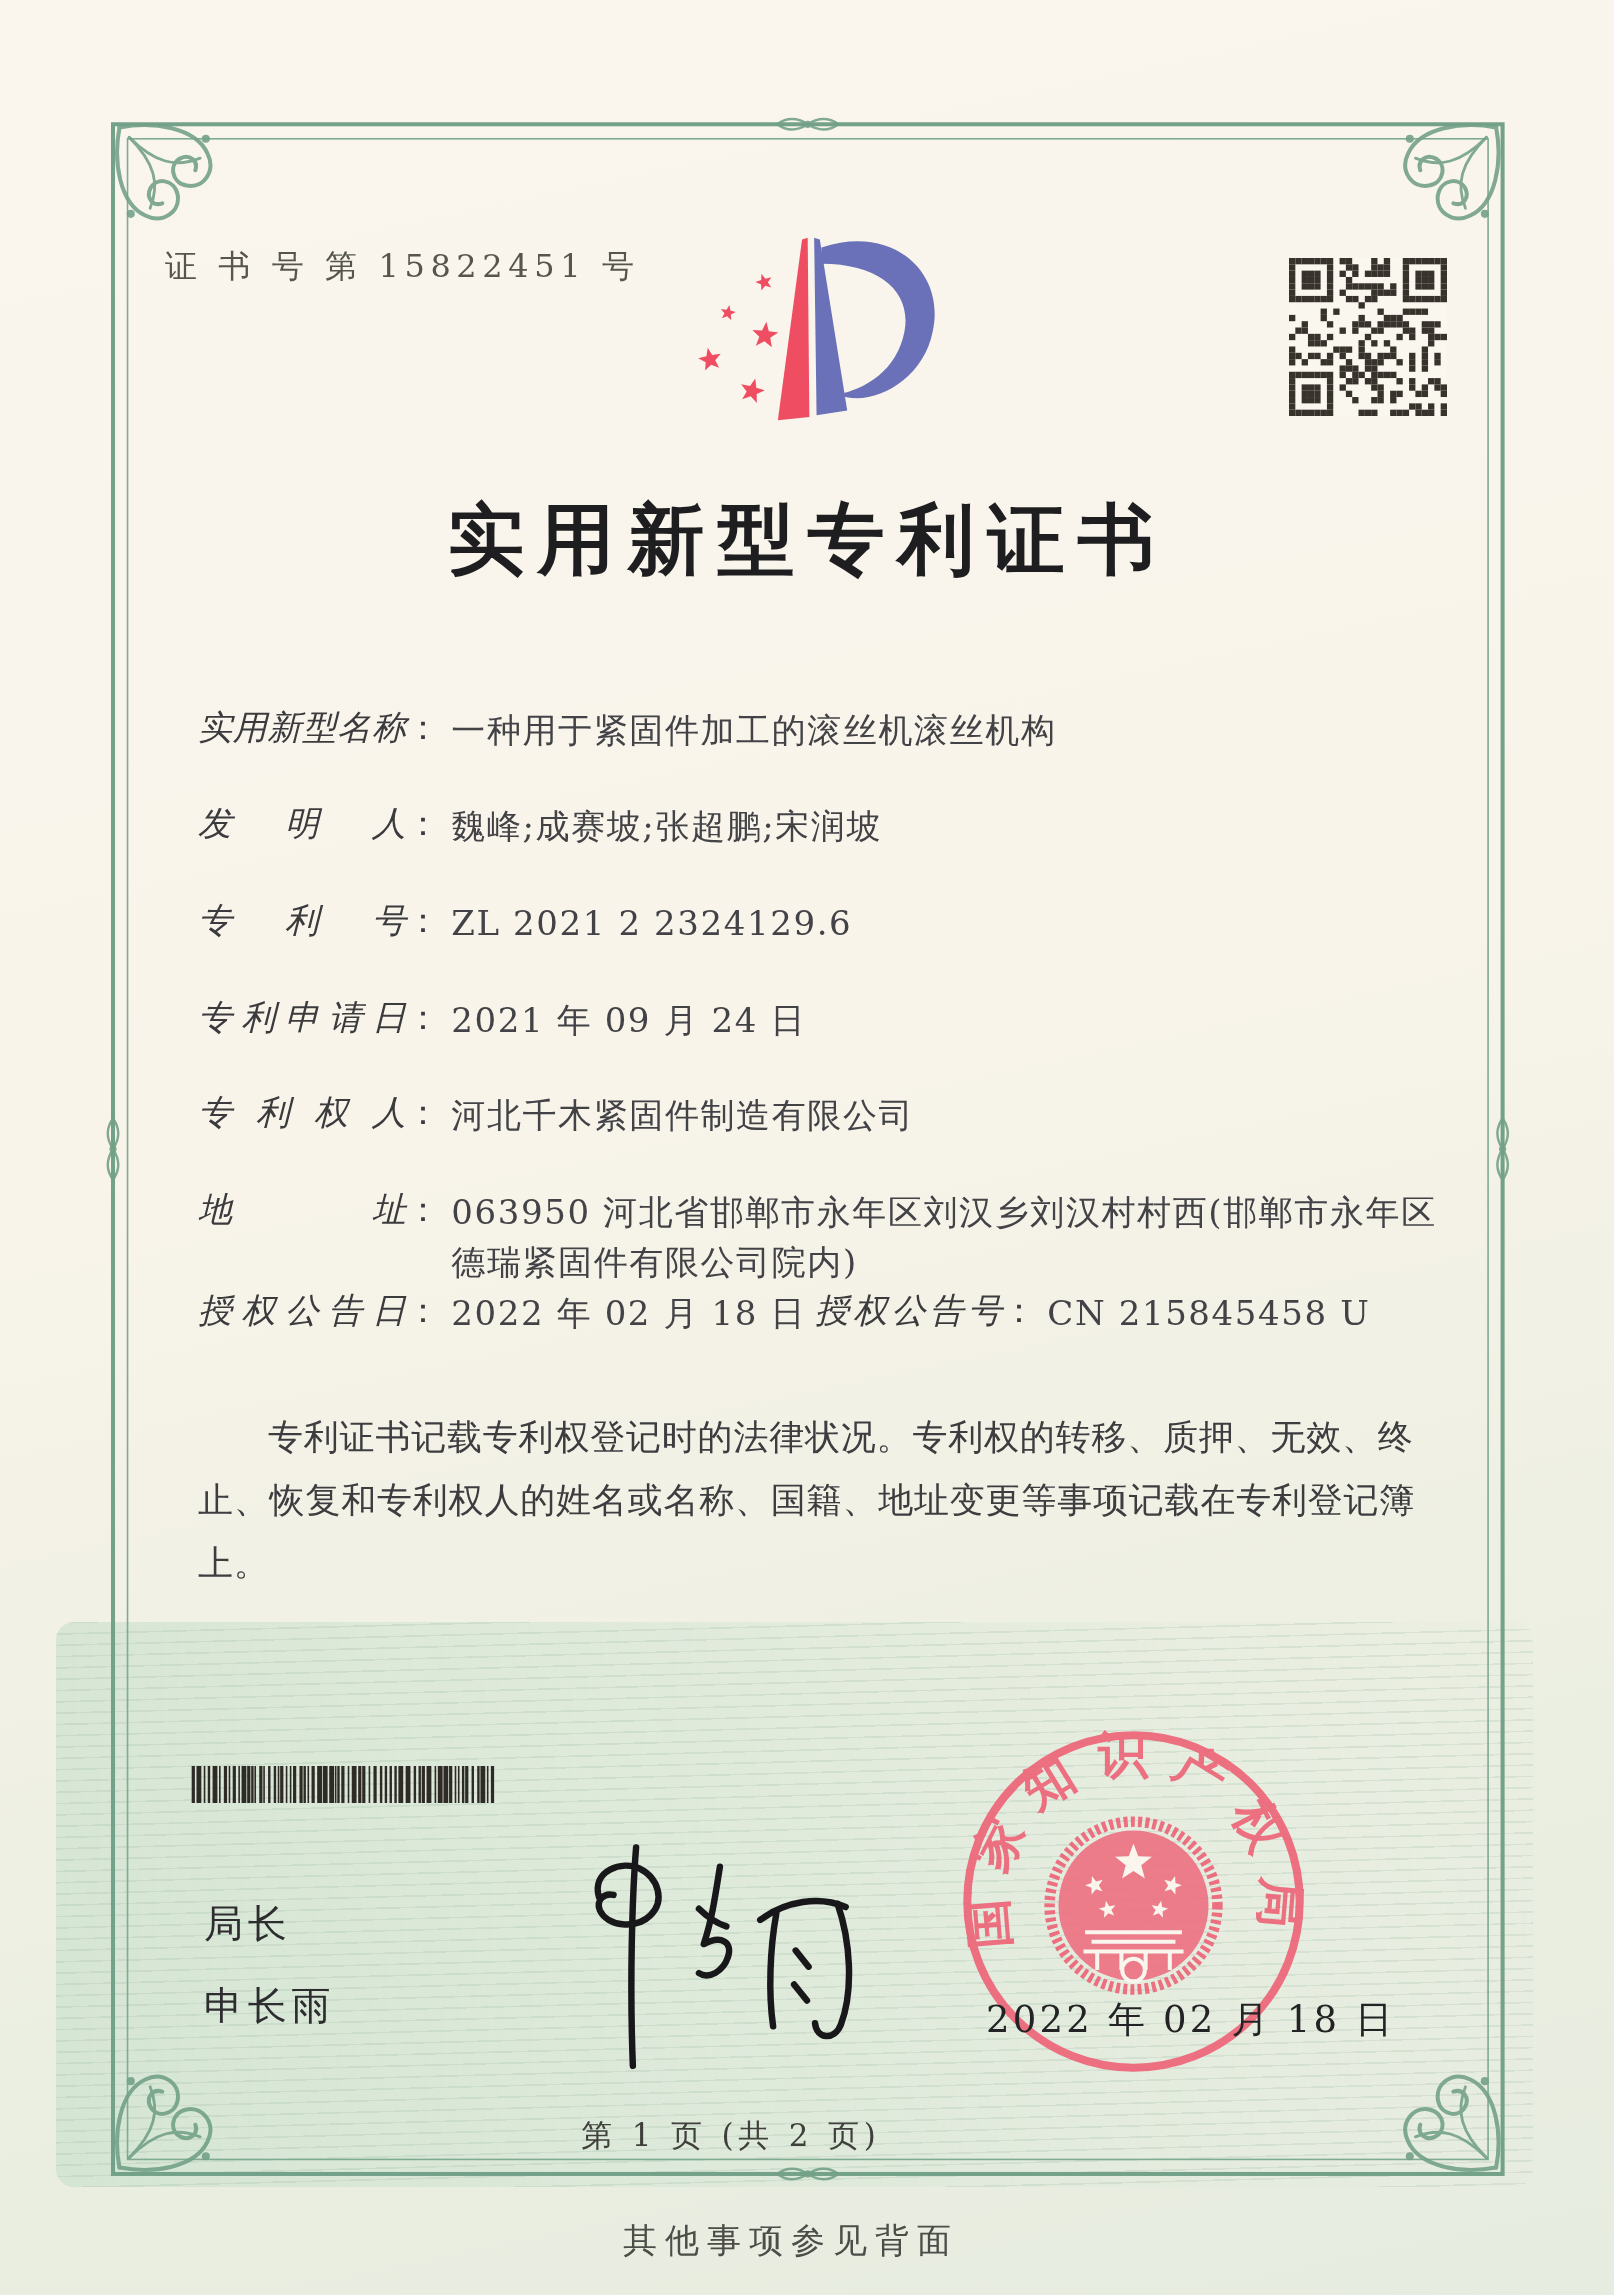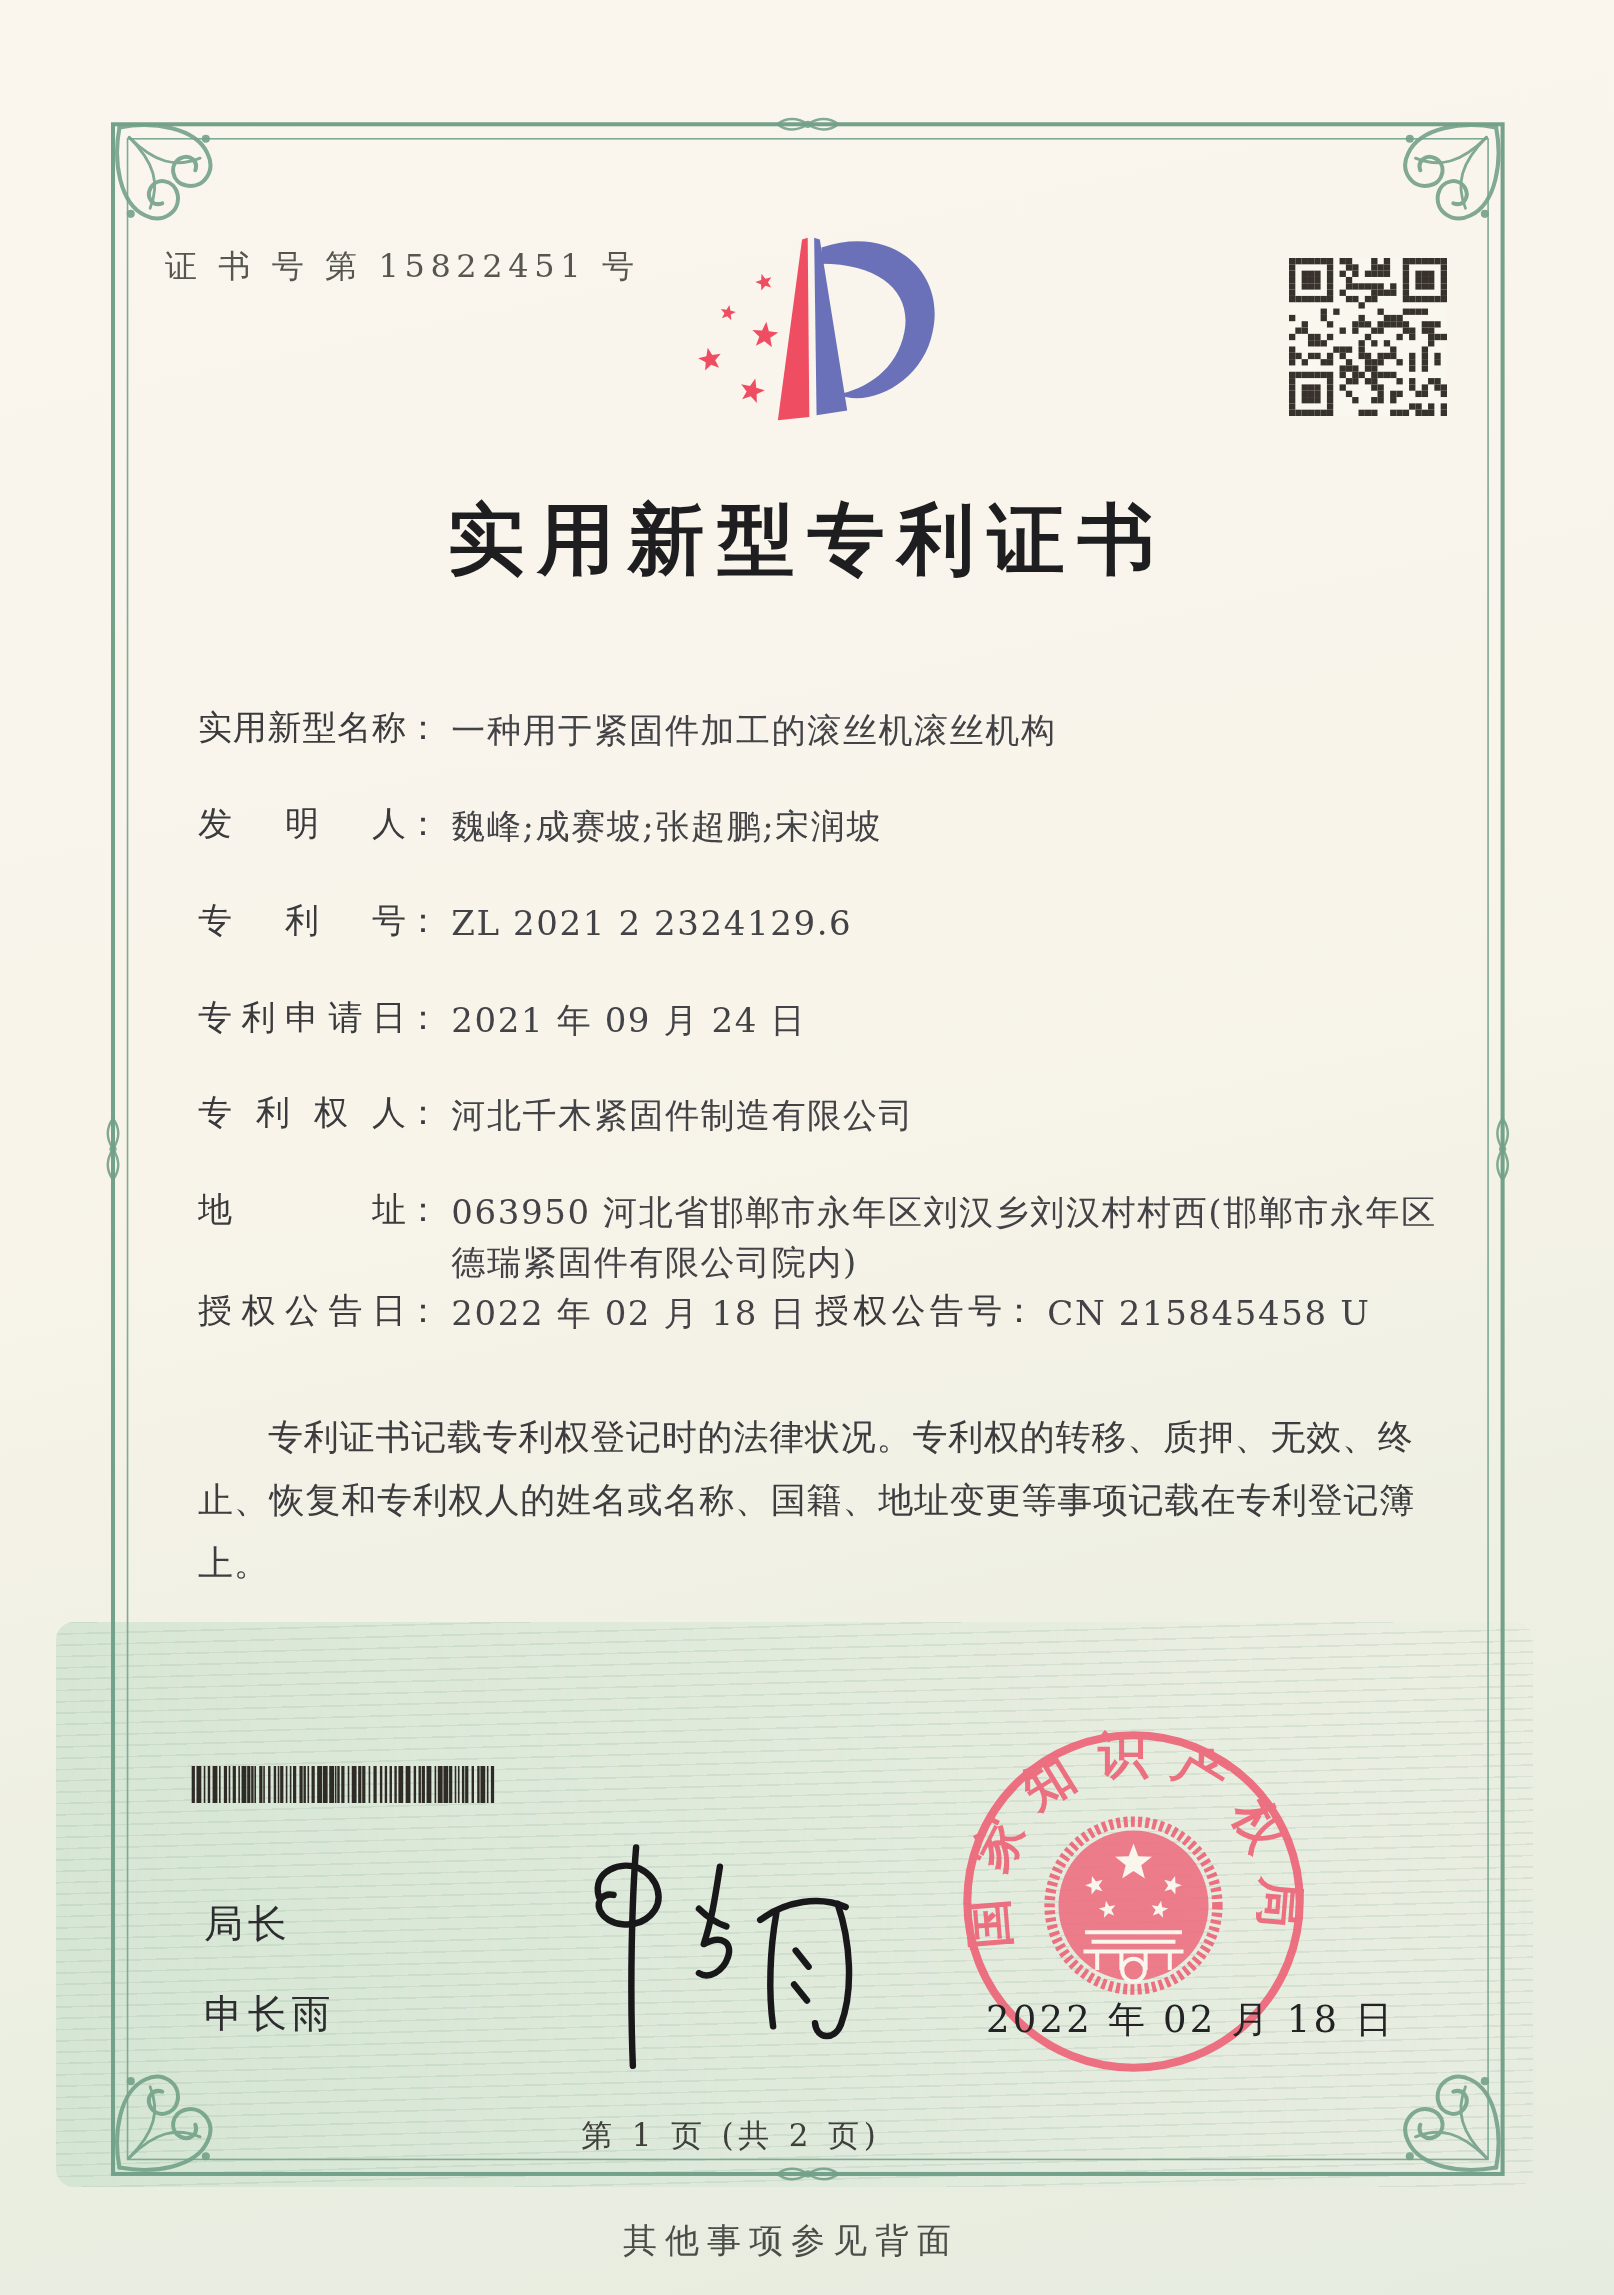--- a/index.html
+++ b/index.html
@@ -14,31 +14,31 @@
       repeating-linear-gradient(178.5deg, rgba(122,162,136,.16) 0 1.6px, rgba(122,162,136,0) 1.6px 11.3px),
       linear-gradient(92deg, rgba(199,223,203,.60) 0%, rgba(205,227,208,.42) 45%, rgba(214,232,216,.20) 78%, rgba(220,236,222,.08) 100%);
     border-radius:18px;
   }
   .frame-svg{position:absolute;left:0;top:0;}
   .certno{position:absolute;left:165px;top:245px;font-size:32px;letter-spacing:5.6px;color:#56564f;}
   .title{position:absolute;left:0;top:489px;width:1614px;text-align:center;
     font-size:77px;font-weight:bold;letter-spacing:13px;padding-left:1px;color:#1e1e20;box-sizing:border-box;}
   .fields{position:absolute;left:198px;top:690px;width:1249px;font-size:34px;color:#414144;}
   .frow{position:absolute;left:0;display:flex;align-items:flex-start;width:1249px;}
-  .f-label{display:inline-block;width:208px;text-align-last:justify;text-justify:inter-character;flex:0 0 auto;color:#3b3b3e;}
+  .f-label{display:inline-block;width:208px;text-align-last:justify;text-justify:inter-character;flex:0 0 auto;color:#3b3b3e;font-style:italic;}
   .f-colon{flex:0 0 auto;margin-right:11.3px;color:#3b3b3e;}
   .f-value{flex:1 1 auto;line-height:50px;letter-spacing:1.6px;color:#434347;}
   .pair2{position:absolute;left:617px;top:0;display:flex;}
   .pair2 .f-label{width:187px;}
   .paras{position:absolute;left:198px;top:1406px;width:1249px;font-size:35px;line-height:63px;color:#3d3d40;letter-spacing:0.8px;}
   .paras p{margin:0;text-indent:2em;}
   .barcode{position:absolute;left:191px;top:1766px;}
   .signer{position:absolute;left:204px;top:1897px;font-size:39px;color:#2d2d30;letter-spacing:4.8px;
     font-family:"DejaVu Sans","Liberation Sans",sans-serif;}
-  .signer .line2{margin-top:36px;}
+  .signer .line2{margin-top:28px;}
   .sig{position:absolute;left:468px;top:1820px;}
   .seal{position:absolute;left:956px;top:1724px;}
   .sealdate{position:absolute;left:986px;top:1995px;font-size:37px;letter-spacing:3.2px;color:#232325;}
   .pageno{position:absolute;left:0;top:2115px;width:1462px;text-align:center;font-size:31px;letter-spacing:4.8px;color:#3f3f3b;}
   .backnote{position:absolute;left:0;top:2218px;width:1582px;text-align:center;font-size:34px;letter-spacing:8px;color:#4c4c48;}
   .logo{position:absolute;left:694px;top:228px;}
   .qr{position:absolute;left:1289px;top:258px;}
 </style>
 </head>
 <body>

